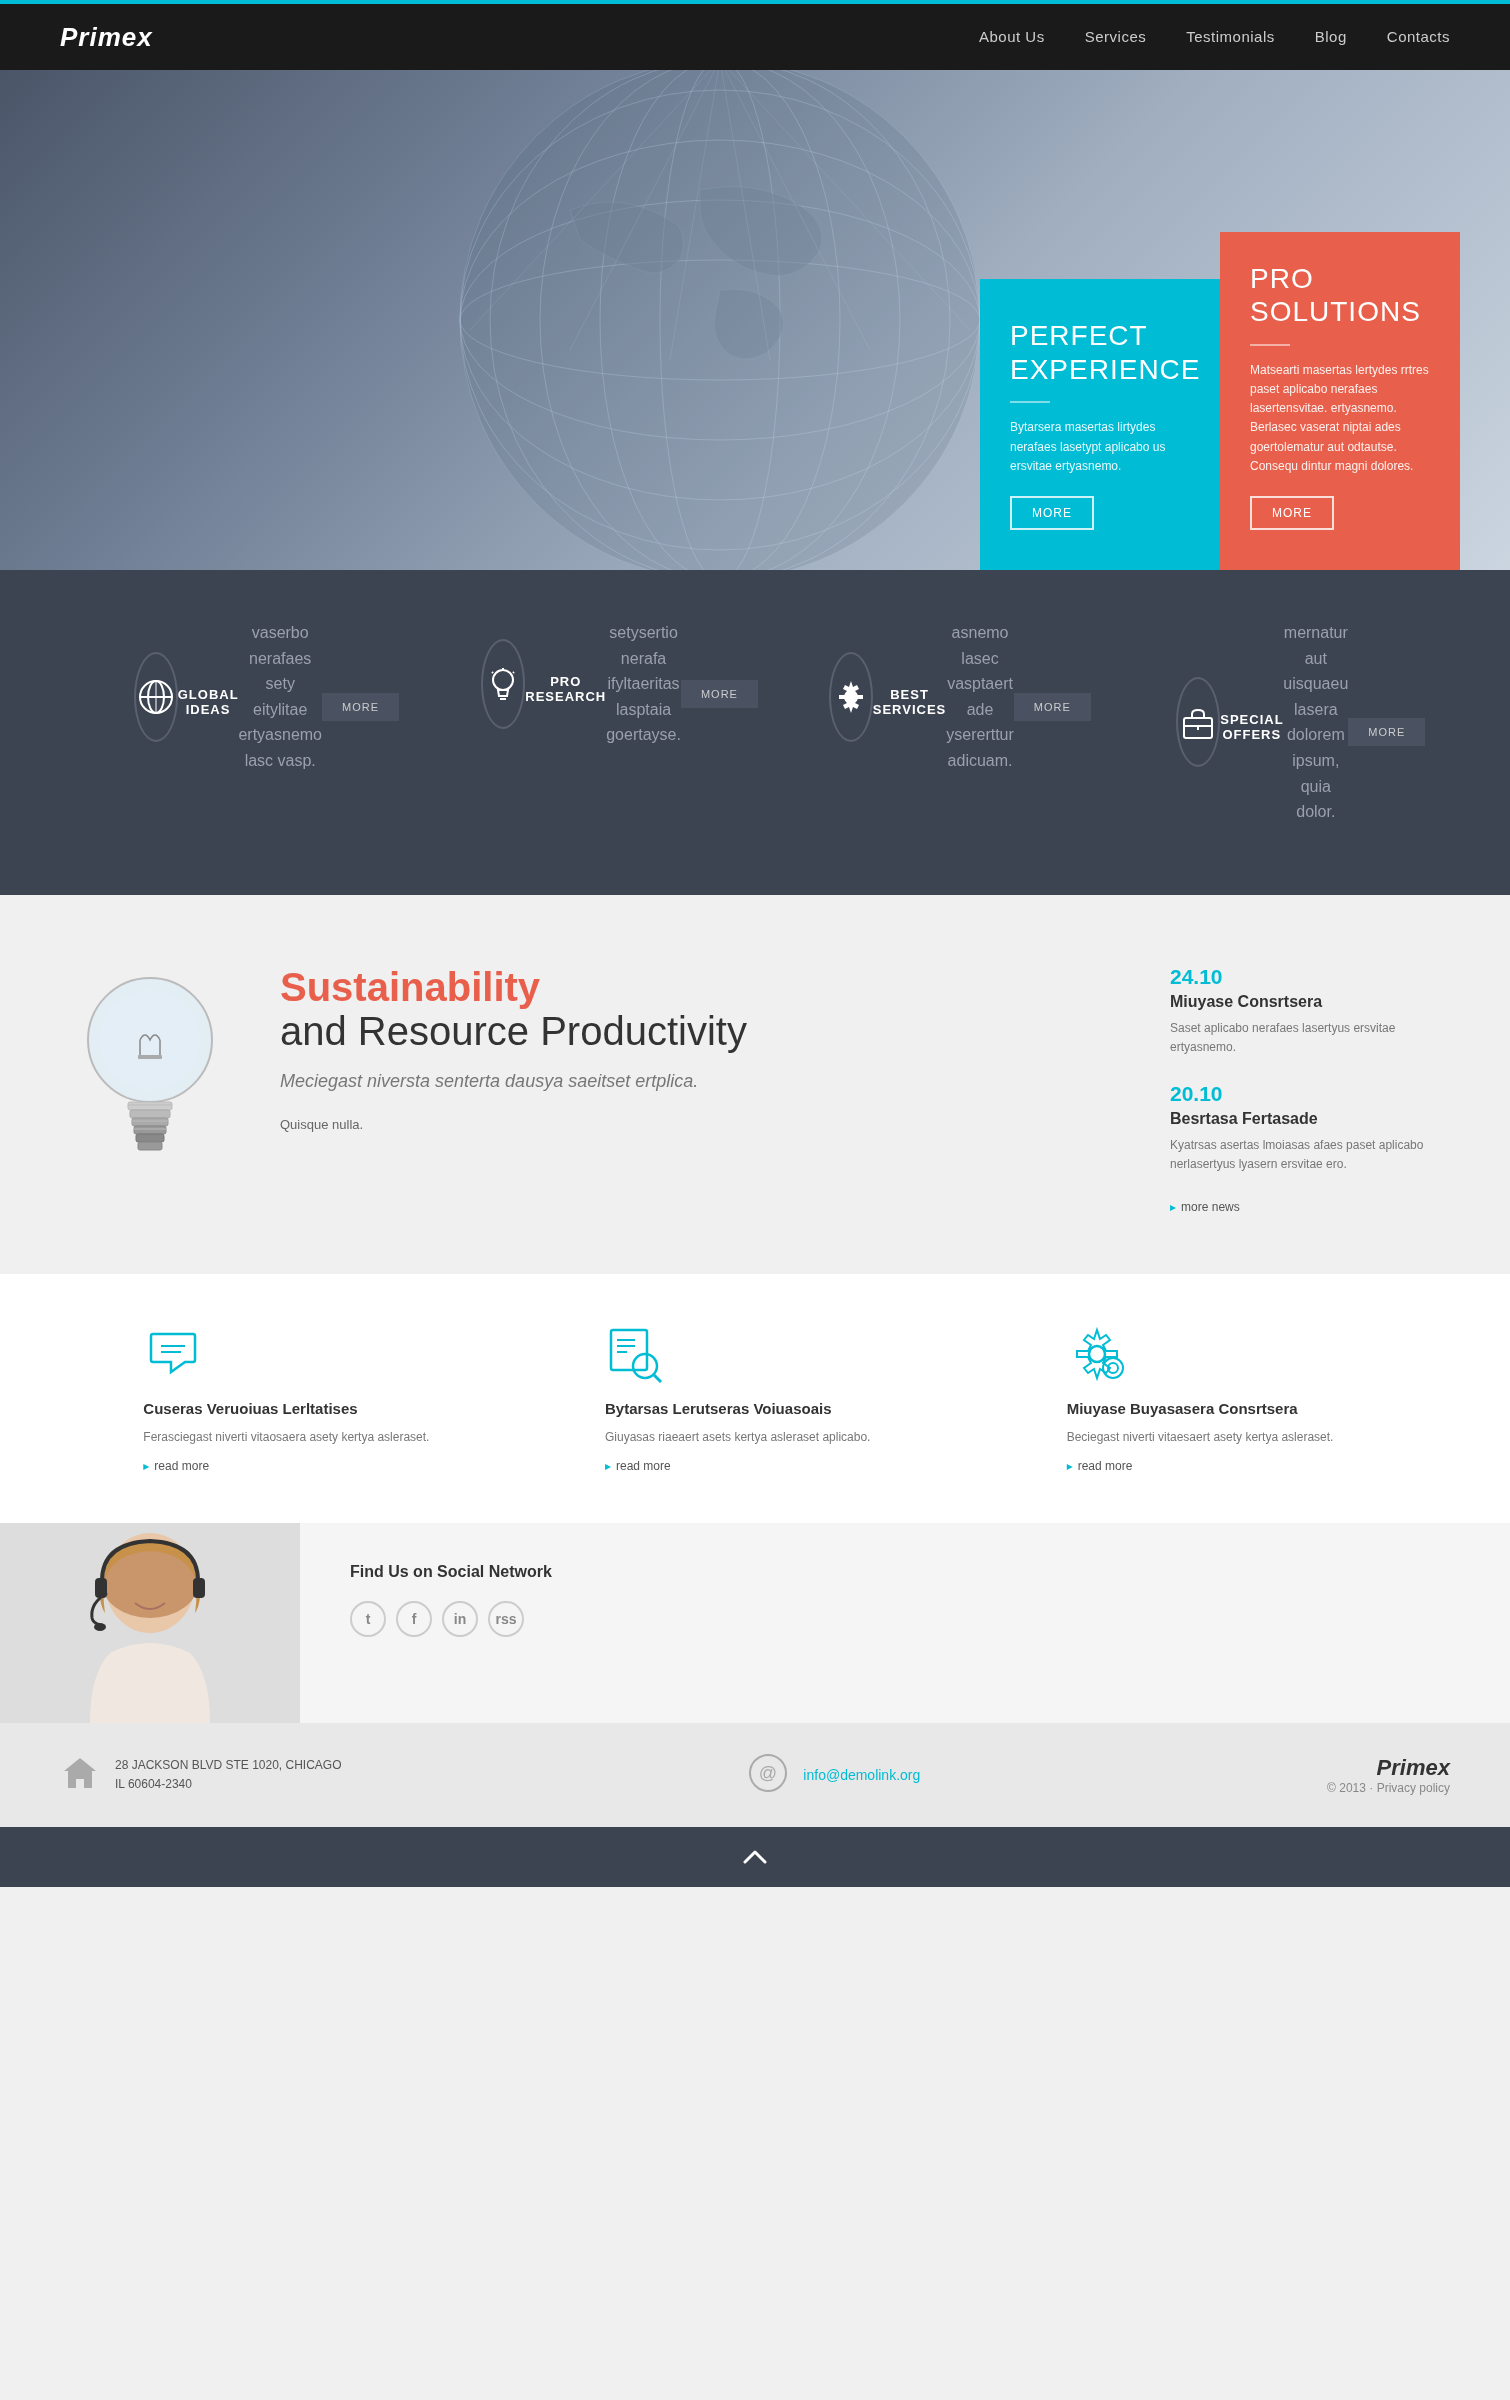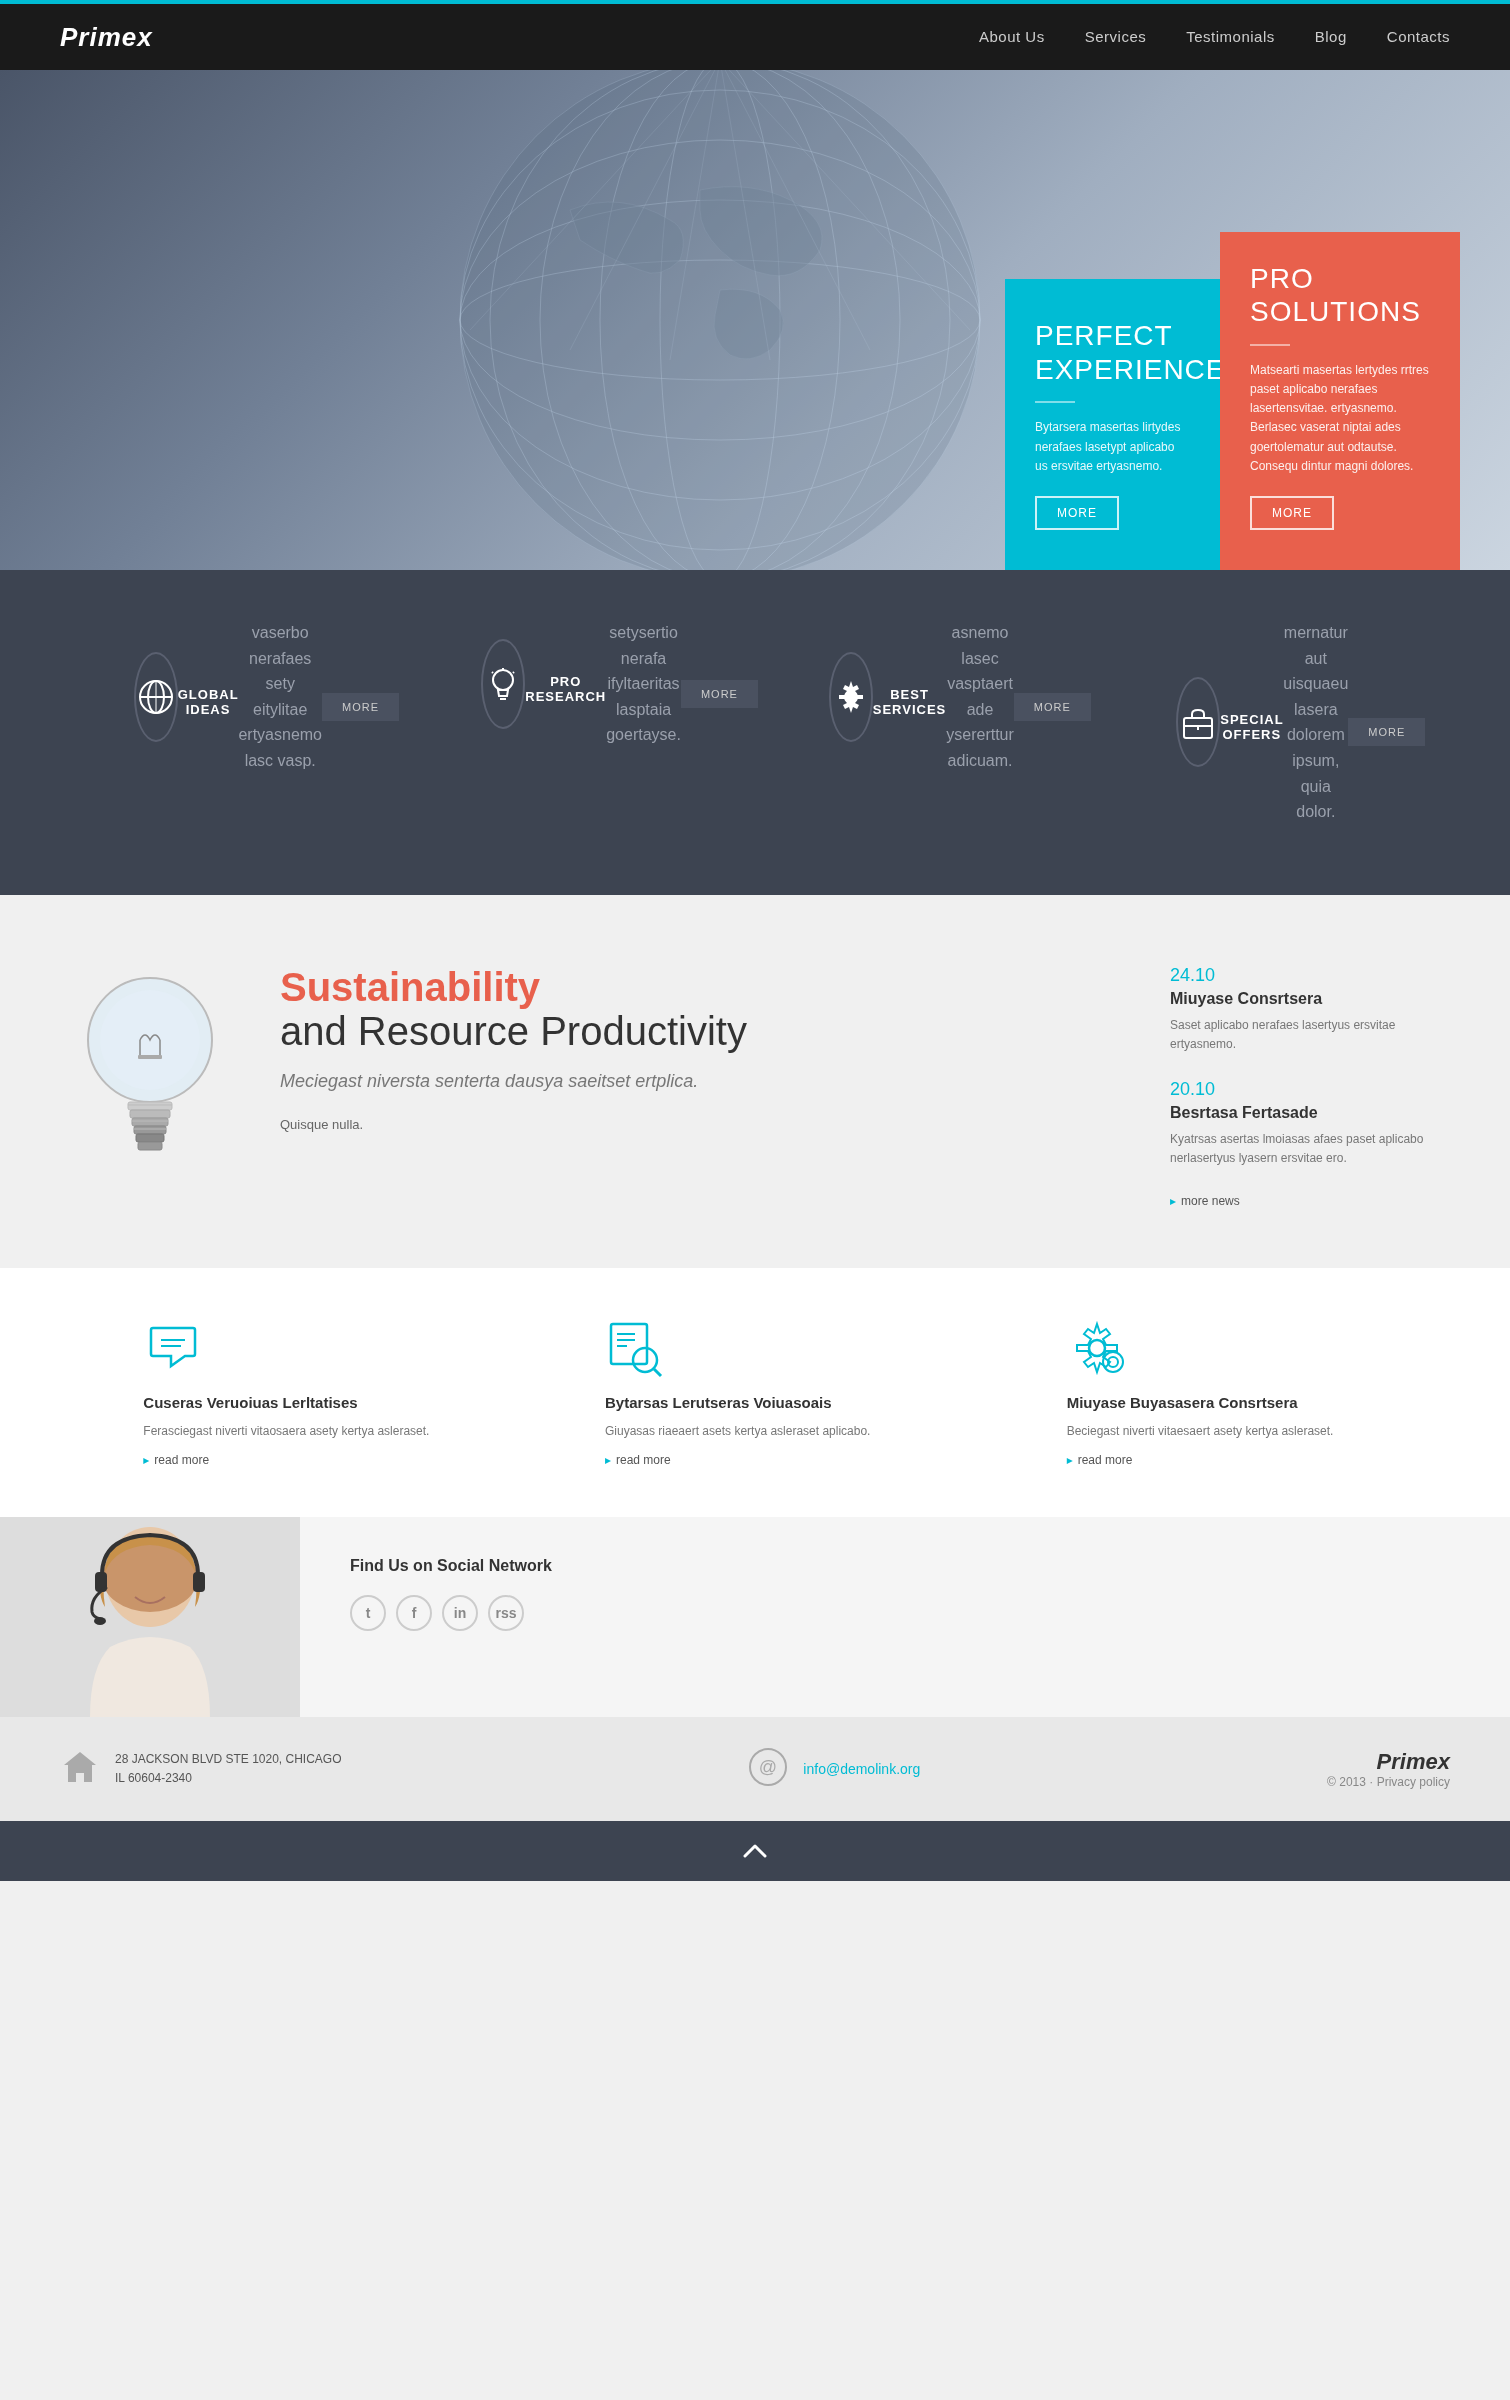--- a/index.html
+++ b/index.html
@@ -61,21 +61,21 @@
     .hero-cards {
       position: absolute;
       bottom: 0;
       right: 50px;
       display: flex;
       align-items: flex-end;
       gap: 0;
     }
     .hero-card-teal {
       background: #00bcd4;
-      width: 215px;
+      width: 240px;
       padding: 40px 30px 40px 30px;
       color: #fff;
     }
     .hero-card-orange {
       background: #e8604c;
       width: 240px;
       padding: 30px 30px 40px 30px;
       color: #fff;
     }
     .hero-card h2 {
@@ -210,22 +210,22 @@
       line-height: 1.7;
       margin-bottom: 10px;
     }
     .sustainability-news {
       width: 280px;
       flex-shrink: 0;
       padding-top: 10px;
     }
     .news-date {
       color: #00bcd4;
-      font-size: 18px;
-      font-weight: normal;
+      font-size: 21px;
+      font-weight: bold;
       margin-bottom: 4px;
     }
     .news-title {
       color: #333;
       font-size: 16px;
       font-weight: bold;
       margin-bottom: 8px;
     }
     .news-desc {
       color: #777;

